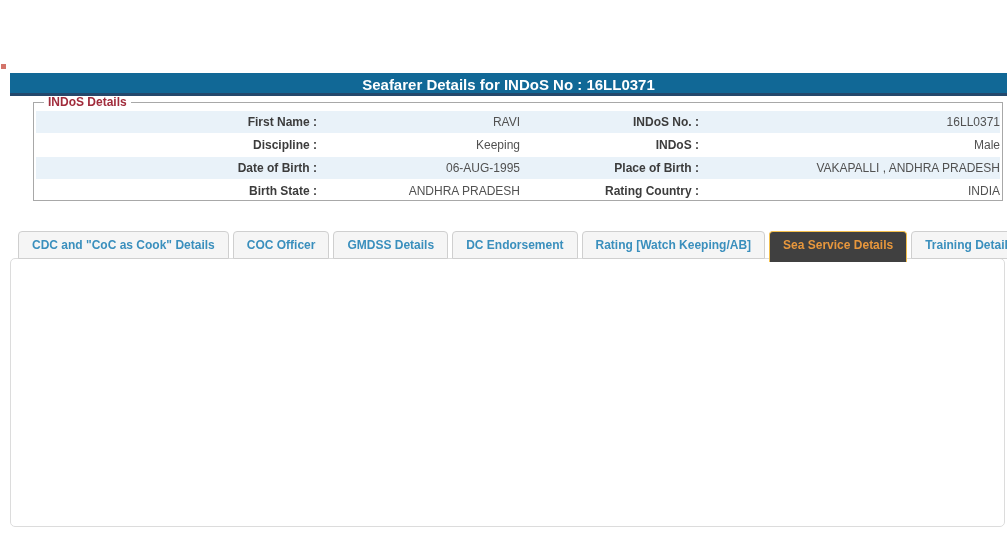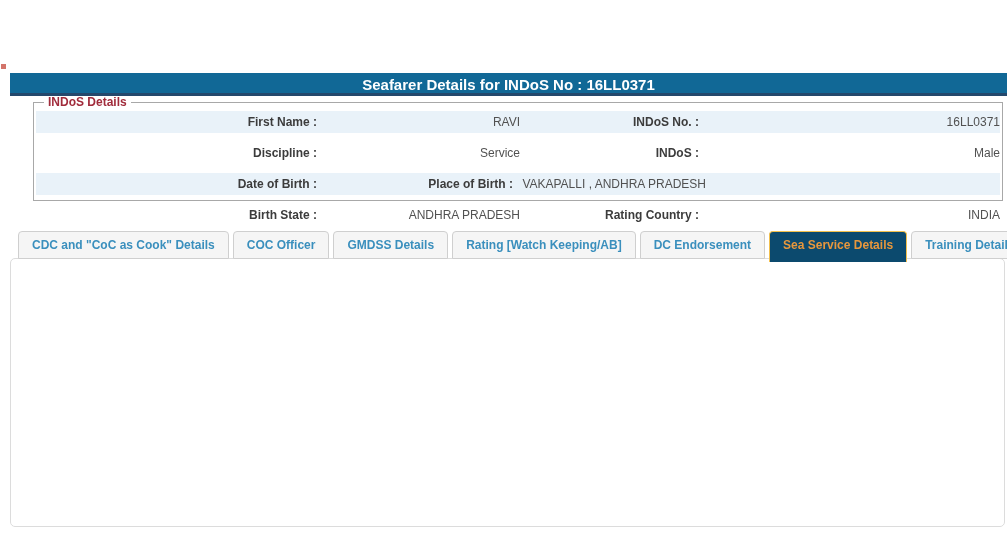--- a/index.html
+++ b/index.html
@@ -24,31 +24,31 @@
 
   #title-bar{position:absolute;left:10px;right:0;top:73px;height:23px;background:var(--header-bg);
     border-bottom:3px solid var(--header-underline);color:#fff;font-weight:bold;font-size:15px;
     text-align:center;line-height:23px;}
 
   fieldset{border:1px solid #a8a8a8;background:#fff;}
   legend{font-size:12px;font-weight:bold;color:var(--legend-color);padding:0 4px;margin-left:8px;}
 
   #indos-fieldset{position:absolute;left:33px;right:4px;top:95px;height:106px;padding:2px 2px 0 2px;}
   .indos-row{display:grid;grid-template-columns:288px 196px 186px auto;height:22px;line-height:22px;
-    font-size:12px;margin-bottom:9px;}
+    font-size:12px;margin-bottom:1px;}
   .indos-row.alt{background:var(--row-alt);}
   .ind-label{text-align:right;padding-right:7px;font-weight:bold;color:#3c3c3c;white-space:nowrap;overflow:hidden;}
   .ind-value{text-align:right;color:#515151;padding-left:2px;white-space:nowrap;overflow:hidden;}
 
   #tabs{position:absolute;left:10px;top:231px;height:32px;display:flex;align-items:flex-start;
     padding-left:8px;z-index:4;}
   .tab{height:28px;line-height:26px;padding:0 13px;margin-right:4px;background:#f5f5f5;
     border:1px solid #cfcfcf;border-radius:4px 4px 0 0;color:var(--tab-text);font-size:12px;
     font-weight:bold;white-space:nowrap;cursor:pointer;}
-  .tab.active{background:#0c4a6e;border:1px solid var(--active-tab-border);border-bottom:none;
+  .tab.active{background:#404040;border:1px solid var(--active-tab-border);border-bottom:none;
     color:var(--active-tab-text);height:31px;}
 
   #panel{position:absolute;left:10px;right:2px;top:258px;height:269px;border:1px solid #dcdcdc;
     border-radius:5px;background:#fff;z-index:1;}
 
   #note{position:absolute;left:28px;top:279px;width:958px;font-size:12.5px;font-weight:bold;
     line-height:16px;color:var(--note-text);}
   #note .note-label{color:var(--note-red);}
 
   .service-fieldset{position:absolute;left:25px;width:945px;padding:1px 6px 4px 6px;}
@@ -81,43 +81,44 @@
   <fieldset id="indos-fieldset">
     <legend>INDoS Details</legend>
     <div class="indos-row alt">
       <span class="ind-label">First Name :</span>
       <span class="ind-value">RAVI</span>
       <span class="ind-label">INDoS No. :</span>
       <span class="ind-value">16LL0371</span>
     </div>
     <div class="indos-row">
       <span class="ind-label">Discipline :</span>
-      <span class="ind-value">Service</span>
+      <span class="ind-value">Keeping</span>
       <span class="ind-label">INDoS :</span>
       <span class="ind-value">Male</span>
     </div>
     <div class="indos-row alt">
       <span class="ind-label">Date of Birth :</span>
+      <span class="ind-value">06-AUG-1995</span>
       <span class="ind-label">Place of Birth :</span>
       <span class="ind-value">VAKAPALLI , ANDHRA PRADESH</span>
     </div>
     <div class="indos-row">
       <span class="ind-label">Birth State :</span>
       <span class="ind-value">ANDHRA PRADESH</span>
       <span class="ind-label">Rating Country :</span>
       <span class="ind-value">INDIA</span>
     </div>
   </fieldset>
 
   <div id="tabs">
     <div class="tab">CDC and "CoC as Cook" Details</div>
     <div class="tab">COC Officer</div>
     <div class="tab">GMDSS Details</div>
+    <div class="tab">DC Endorsement</div>
     <div class="tab">Rating [Watch Keeping/AB]</div>
-    <div class="tab">DC Endorsement</div>
     <div class="tab active">Sea Service Details</div>
     <div class="tab">Training Details</div>
   </div>
 
   <div id="panel"></div>
 
   <div id="note">
     <span class="note-label">Note :</span><span> 'Sign on Ship' details will be available only if the data is captured from the "Articles of Agreement". In case of data captured from "FORM 1" , 'Sign on Ship' details will remain blank as the same was never uploaded by the RPSL.</span>
   </div>
 

